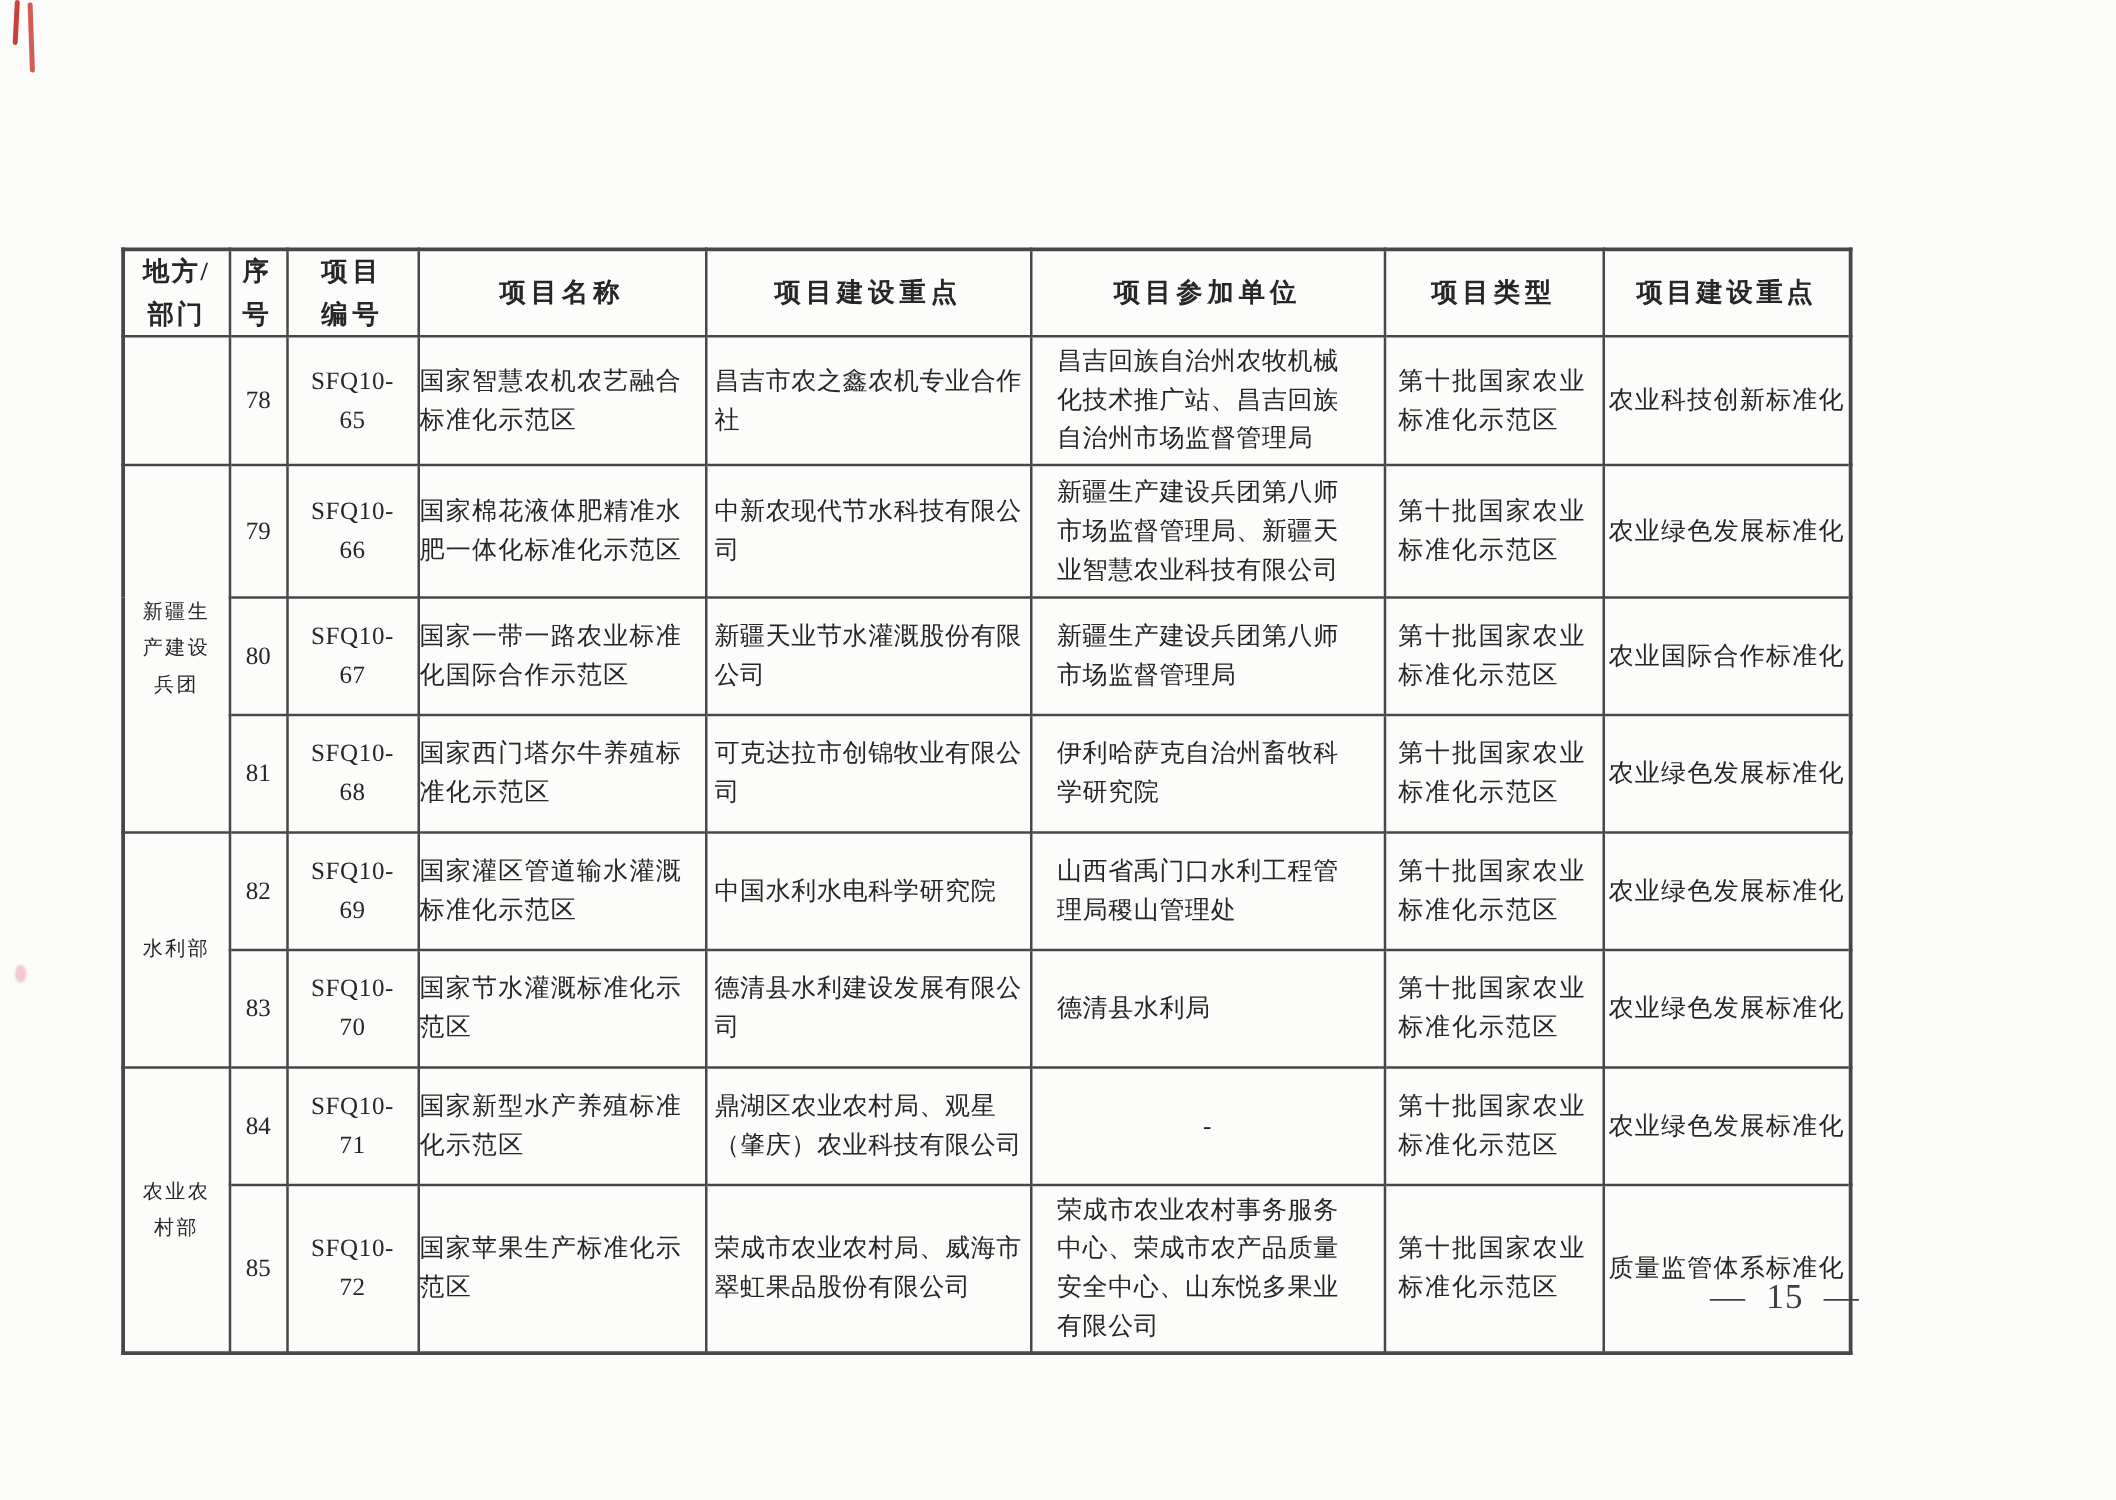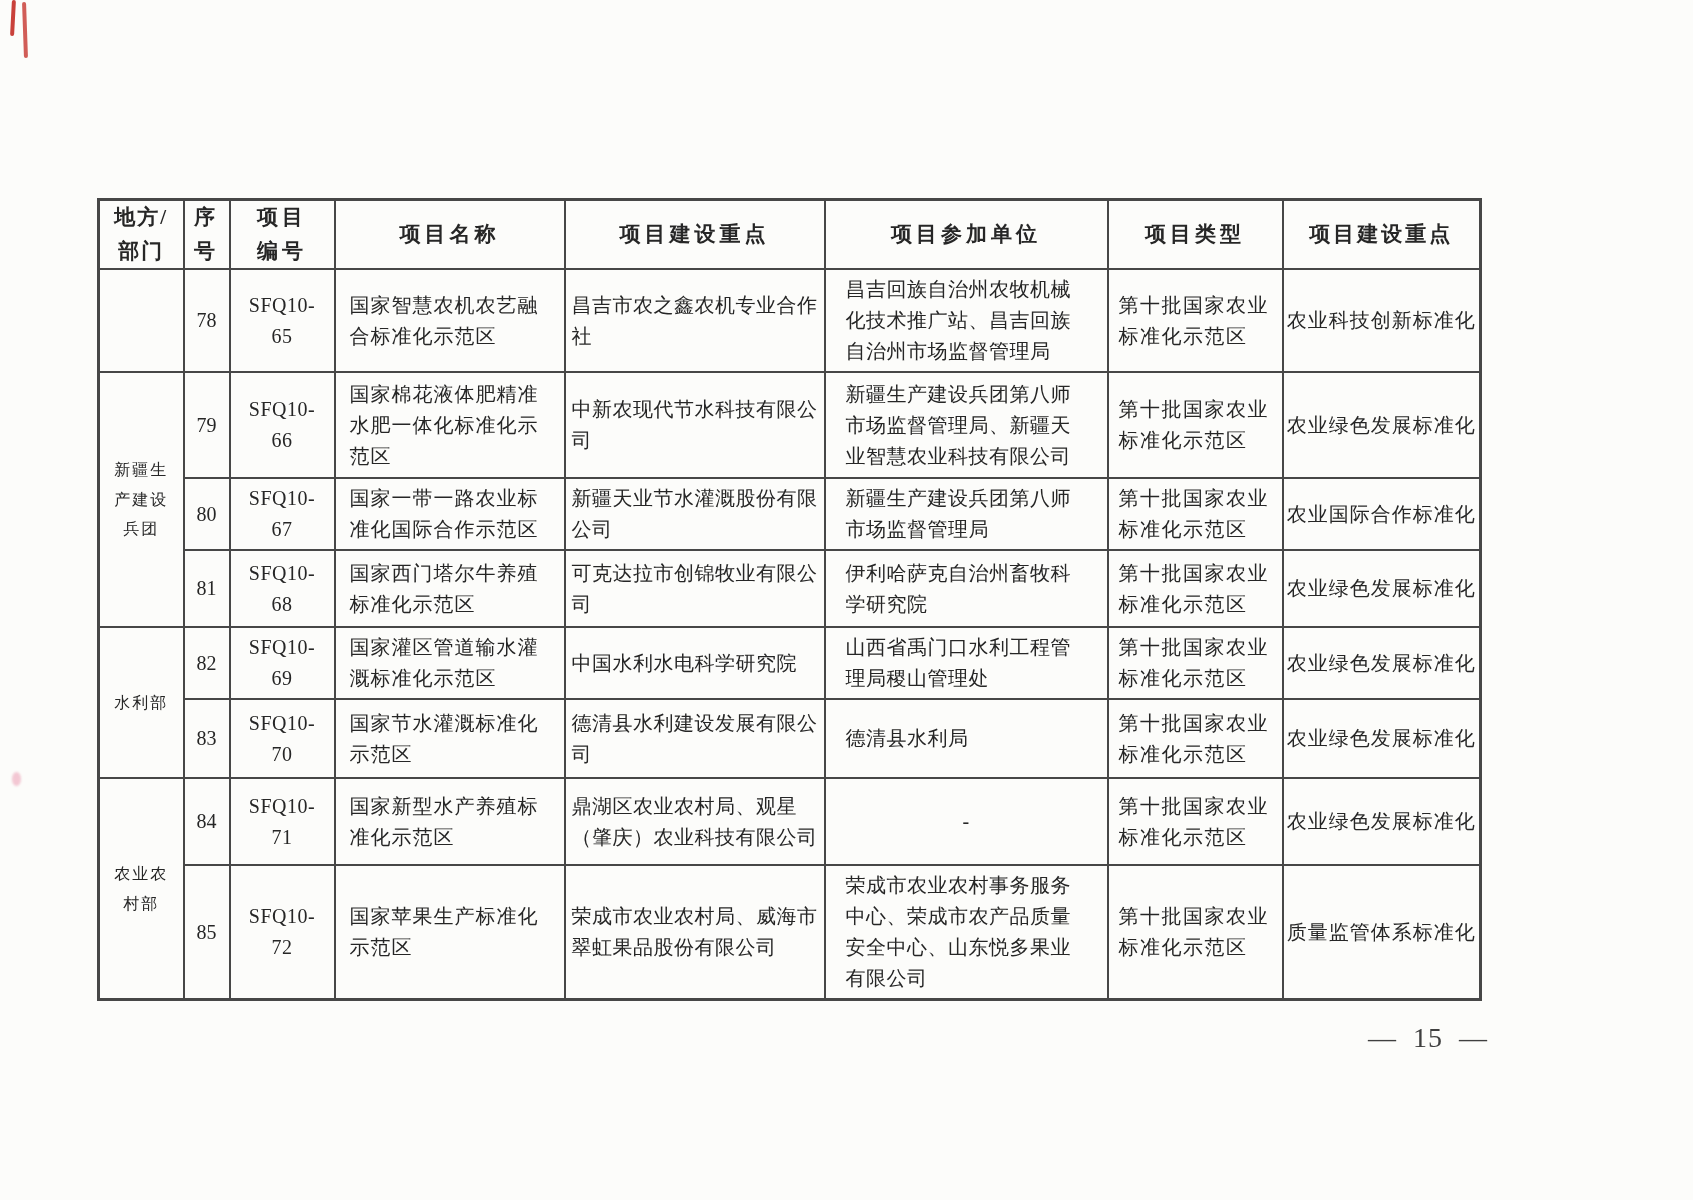--- a/index.html
+++ b/index.html
@@ -36,25 +36,25 @@
     text-align:center;word-break:break-all;line-height:1.6;
   }
   th.th-region{padding:0 6px;letter-spacing:2px;}
   th.th-no{padding:0 2px;}
   th.th-code{padding:0 18px;margin-left:44px;}
   th.th-focus{padding:0 2px;letter-spacing:3px;}
 
   td.region-cell{text-align:center;padding:0 14px;letter-spacing:2px;line-height:1.85;font-size:16px;}
   td.serial-cell{text-align:center;letter-spacing:0;}
   td.code-cell{text-align:center;letter-spacing:.5px;padding:0 16px;}
-  td.name-cell{padding:4px 14px;letter-spacing:1px;}
+  td.name-cell{padding:4px 0;letter-spacing:1px;}
   td.undertaker-cell{padding:4px 6px;letter-spacing:.5px;}
   td.participants-cell{padding:4px 20px;letter-spacing:.5px;}
   td.participants-cell.dash-center{text-align:center;}
-  td.type-cell{padding:4px 10px;letter-spacing:1.5px;margin-left:12px;}
+  td.type-cell{padding:15px 10px;letter-spacing:1.5px;margin-left:12px;}
   td.focus-cell{text-align:center;padding:4px 3px;letter-spacing:1px;}
 
   tr.hr{height:61px;}
   tr.r78{height:99px;}
   tr.r79{height:106px;}
   tr.r80{height:70px;}
   tr.r81{height:77px;}
   tr.r82{height:71px;}
   tr.r83{height:79px;}
   tr.r84{height:87px;}

